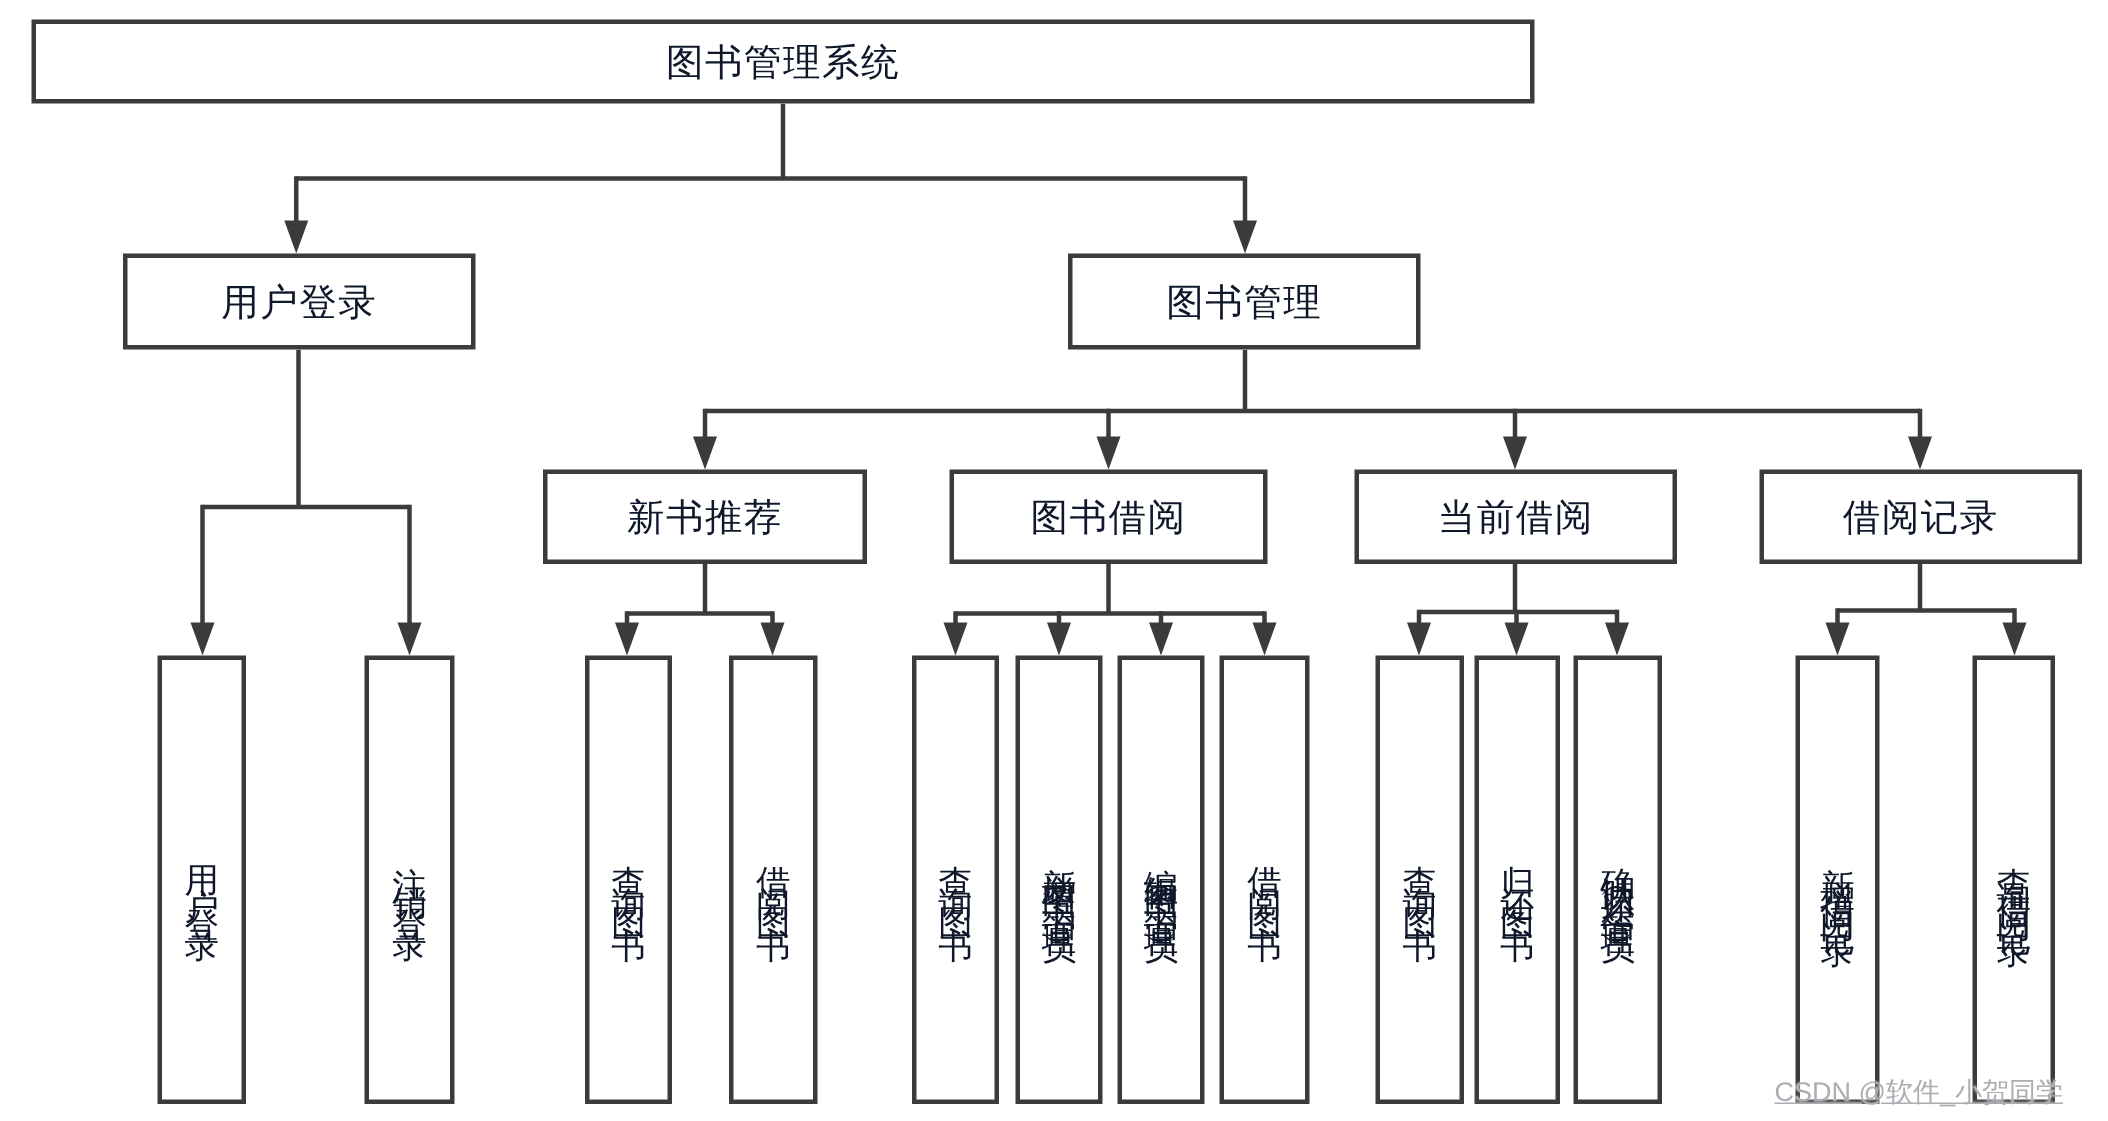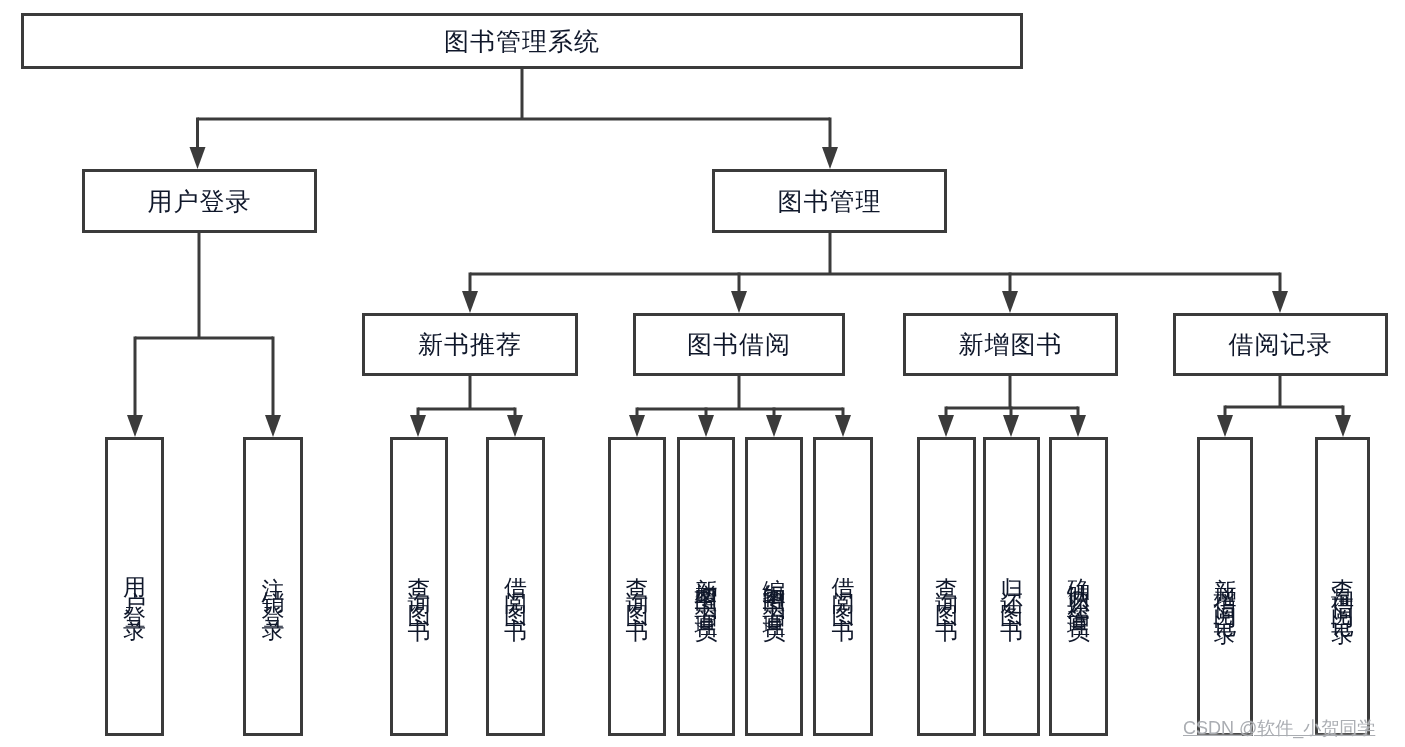--- a/index.html
+++ b/index.html
@@ -167,21 +167,21 @@
     <span class="lbl">图书管理</span>
   </div>
 
   <div class="node h" id="n-book-borrow">
     <span class="lbl">图书借阅</span>
   </div>
   <div class="node h" id="n-new-book-rec">
     <span class="lbl">新书推荐</span>
   </div>
   <div class="node h" id="n-current-borrow">
-    <span class="lbl">新增图书</span>
+    <span class="lbl">当前借阅</span>
   </div>
   <div class="node h" id="n-borrow-records">
     <span class="lbl">借阅记录</span>
   </div>
 
   <div class="node v leaf" id="n-leaf-user-login">
     <span class="lbl ls4">用户登录</span>
   </div>
   <div class="node v leaf" id="n-leaf-logout">
     <span class="lbl ls4">注销登录</span>

